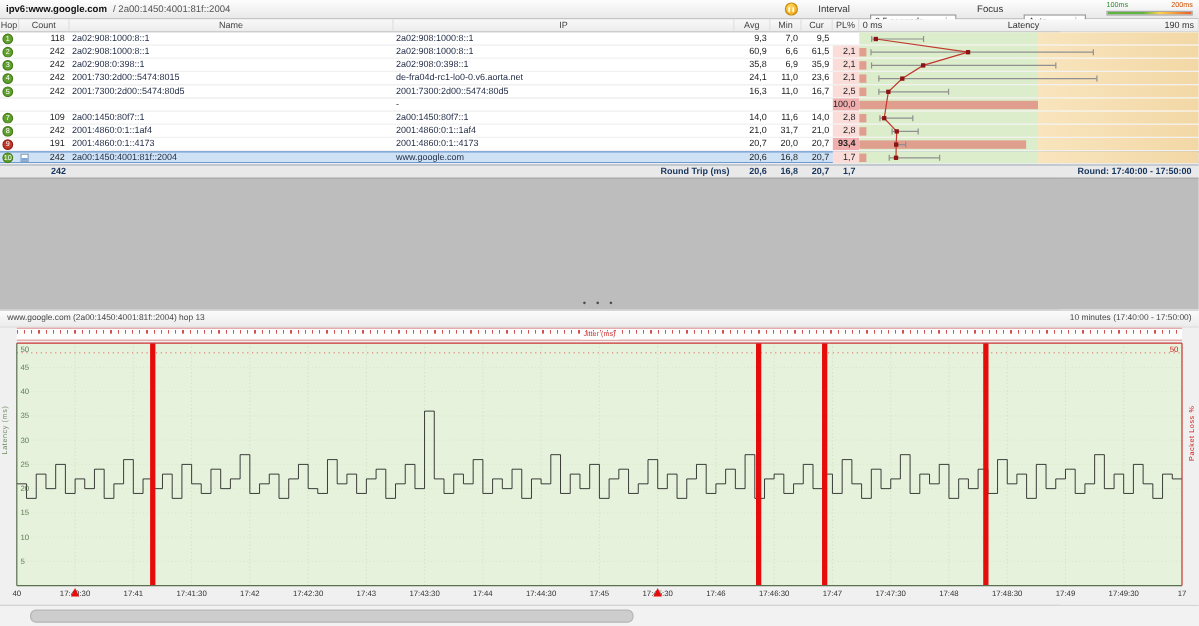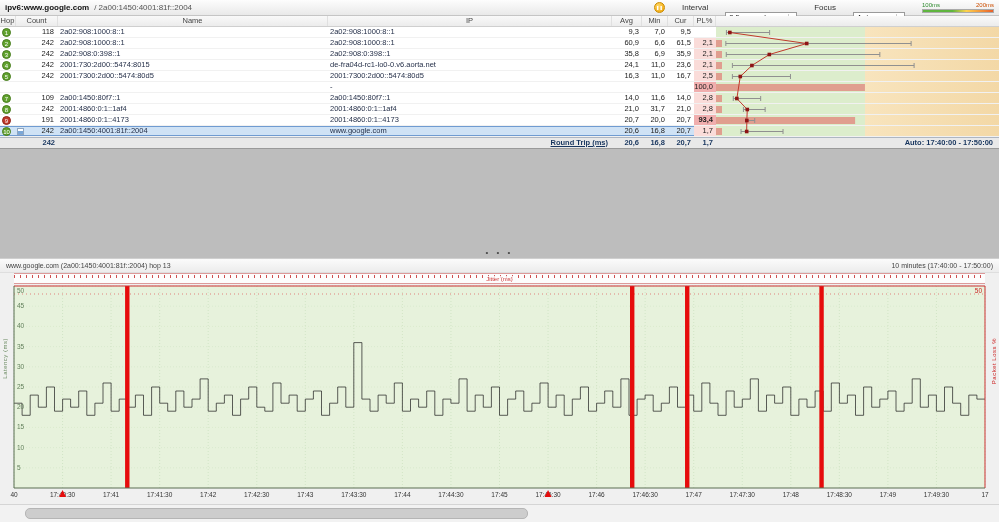--- a/index.html
+++ b/index.html
@@ -46,21 +46,21 @@
   .minichart{width:7px;height:7px;margin-right:auto;margin-left:1px;border:1px solid #8fa6c0;
              background:linear-gradient(to top,#7aa7d8 55%,#ffffff 55%);}
   .pl{color:#222;}
   .graphcell{background:linear-gradient(90deg,#dcedcc 0,#dcedcc 52.6%,#f8e4bd 52.6%,#f3d8a6 100%);height:100%;}
   #hopgraph{position:absolute;left:716px;top:27px;pointer-events:none;}
 
   
   .rtband{position:absolute;top:137px;left:0;width:999px;height:12px;background:#e9e9e9;
           border-top:1px solid #aeb6c2;border-bottom:1px solid #9a9a9a;}
   .rtband .c{line-height:10px;font-size:7.5px;color:#17355e;font-weight:bold;white-space:nowrap;}
-  .rtlabel{text-align:right;padding-right:4px;text-decoration:underline;}
+  .rtlabel{text-align:right;padding-right:4px;}
   .rtfocus{text-align:right;padding-right:6px;font-weight:normal;color:#17355e;}
 
   
   .grayarea{position:absolute;top:149px;left:0;width:999px;height:109px;background:#bdbdbd;}
   .splitter{position:absolute;bottom:1px;left:0;width:100%;text-align:center;font-size:8px;
             letter-spacing:3px;color:#4a4a4a;line-height:8px;cursor:row-resize;}
 
   
   .lowerpanel{position:absolute;top:258px;left:0;width:999px;height:246px;background:#f0f0f0;}
   .tlhead{position:absolute;top:0;left:0;width:100%;height:15px;background:linear-gradient(#fbfbfb,#ececec);
@@ -114,20 +114,25 @@
 
   <div class="thead cols">
     <div class="c">Hop</div>
     <div class="c">Count</div>
     <div class="c">Name</div>
     <div class="c">IP</div>
     <div class="c">Avg</div>
     <div class="c">Min</div>
     <div class="c">Cur</div>
     <div class="c">PL%</div>
+    <div class="c gheader">
+      <span>0 ms</span>
+      <span>Latency</span>
+      <span>190 ms</span>
+    </div>
   </div>
 
   <div id="rows">
       <div class="row cols">
         <div class="c"><span class="badge green">1</span></div>
         <div class="c num count">118</div>
         <div class="c ip">2a02:908:1000:8::1</div>
         <div class="c name">2a02:908:1000:8::1</div>
         <div class="c num">9,3</div>
         <div class="c num">7,0</div>
@@ -288,21 +293,21 @@
   <div class="rtband">
     <div class="cols" style="height:100%;">
       <div class="c"></div>
       <div class="c num">242</div>
       <div class="c"></div>
       <div class="c rtlabel">Round Trip (ms)</div>
       <div class="c num">20,6</div>
       <div class="c num">16,8</div>
       <div class="c num">20,7</div>
       <div class="c num">1,7</div>
-      <div class="c rtfocus">Auto: 17:40:00 - 17:50:00</div>
+      <div class="c rtfocus">Round: 17:40:00 - 17:50:00</div>
     </div>
   </div>
 
   <div class="grayarea">
     <div class="splitter">• • •</div>
   </div>
 
   <div class="lowerpanel">
     <div class="tlhead">
       <span>www.google.com (2a00:1450:4001:81f::2004) hop 13</span>

